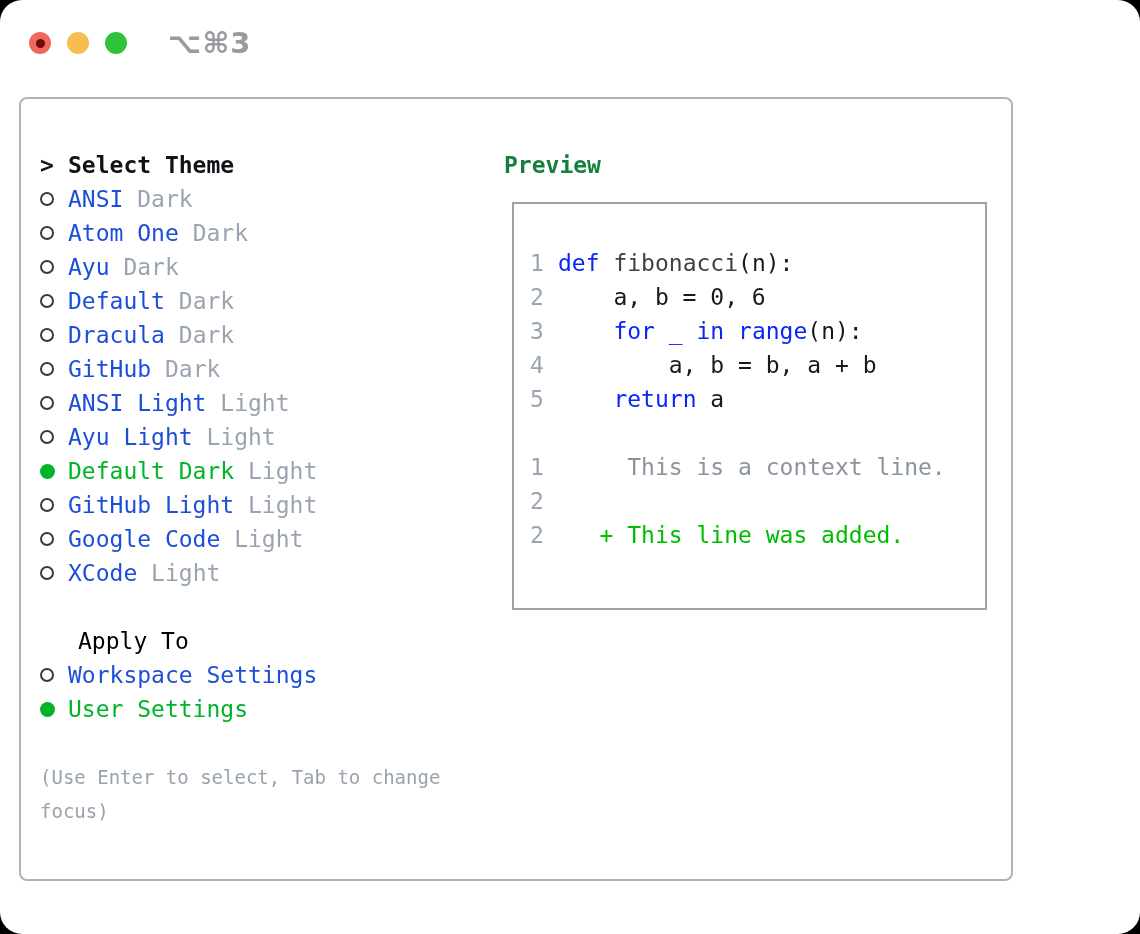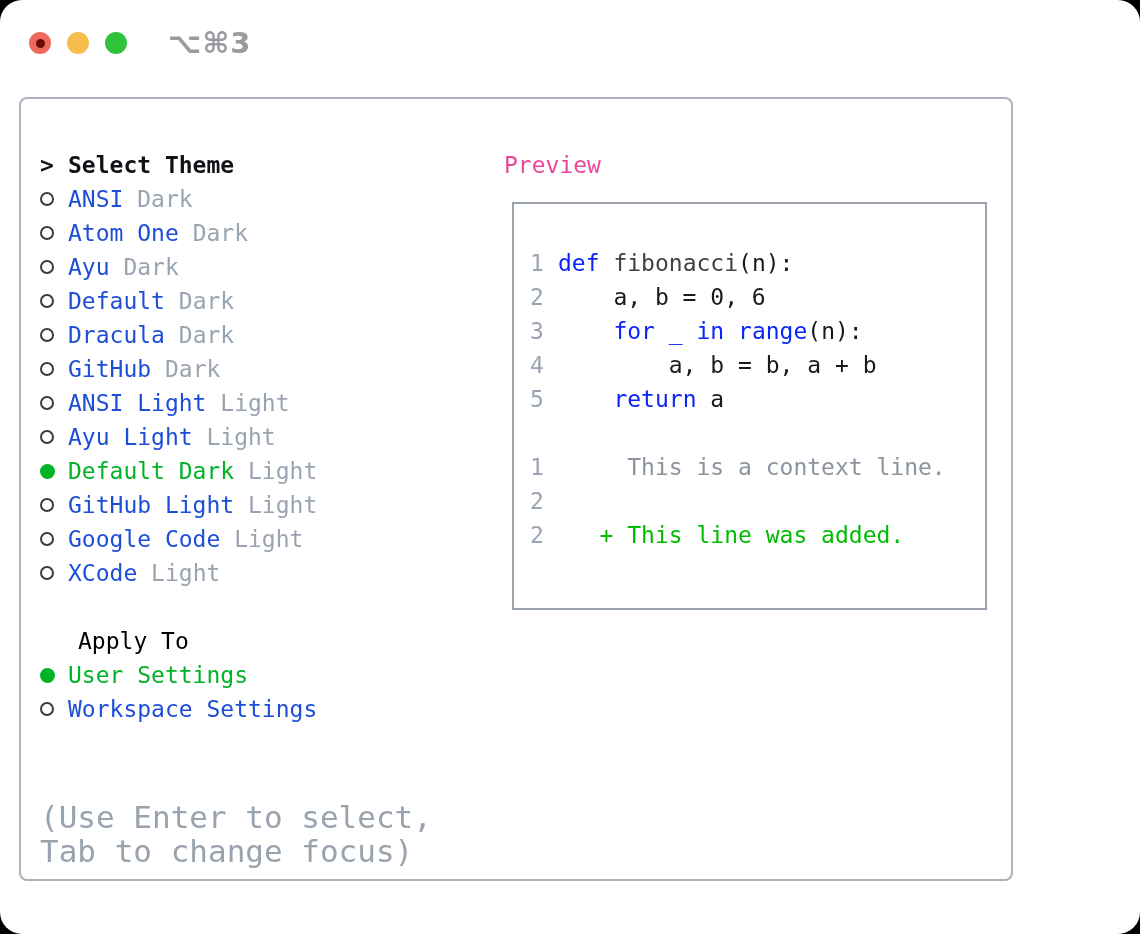--- a/index.html
+++ b/index.html
@@ -38,24 +38,24 @@
   .row{display:flex;align-items:center;height:34px;font-size:23px;white-space:pre;}
   .prefix{display:inline-flex;width:28px;align-items:center;flex:none;}
   .caret{font-weight:700;color:#101418;}
   .bullet{width:14px;height:14px;border-radius:50%;box-sizing:border-box;
           border:2px solid #363c43;background:transparent;}
   .bullet.filled{border:none;background:var(--accent,#00b327);width:15px;height:15px;}
   .name{color:#1d4ed8;}
   .name.header{font-weight:700;color:#0f1216;}
   .name.selected{color:var(--accent,#00b327);}
   .variant{color:#9aa4b1;}
-  .hint{color:#99a3ae;font-size:31px;line-height:34px;width:420px;white-space:normal;margin-top:40px;}
+  .hint{color:#99a3ae;font-size:19px;line-height:34px;width:420px;white-space:normal;}
   
   .preview-title{position:absolute;left:483px;top:49px;height:34px;display:flex;align-items:center;
-                 font-size:23px;font-weight:400;color:#ec4899;}
+                 font-size:23px;font-weight:700;color:#15803d;}
   .preview-box{
     position:absolute;left:491px;top:103px;
     width:475px;height:408px;
     border:2px solid #9aa3ae;box-sizing:border-box;
     padding:42px 0 0 16px;background:#fff;overflow:hidden;
   }
   .code-row{display:flex;height:34px;align-items:center;font-size:23px;white-space:pre;}
   .lnum{display:inline-block;width:28px;flex:none;color:#9aa4b2;}
 </style>
 </head>
@@ -92,22 +92,22 @@
           <div class="row"><span class="prefix"><span class="bullet"></span></span><span class="name">GitHub Light</span><span class="variant"> Light</span></div>
           <div class="row"><span class="prefix"><span class="bullet"></span></span><span class="name">Google Code</span><span class="variant"> Light</span></div>
           <div class="row"><span class="prefix"><span class="bullet"></span></span><span class="name">XCode</span><span class="variant"> Light</span></div>
         </div>
       <div class="row"></div>
       <div class="row">
         <span class="prefix"></span>
         <span class="name" style="color:#000000;margin-left:10px;">Apply To</span>
       </div>
       <div id="apply-list">
+          <div class="row"><span class="prefix"><span class="bullet"></span></span><span class="name">Workspace Settings</span></div>
           <div class="row"><span class="prefix"><span class="bullet filled"></span></span><span class="name selected">User Settings</span></div>
-          <div class="row"><span class="prefix"><span class="bullet"></span></span><span class="name">Workspace Settings</span></div>
         </div>
       <div class="row"></div>
       <div class="hint">(Use Enter to select, Tab to change focus)</div>
     </div>
 
     <div class="preview-title">Preview</div>
 
     <div class="preview-box" id="preview-box">
         <div class="code-row"><span class="lnum" style="color: rgb(154, 164, 178);">1</span><span style="color: rgb(11, 36, 251);">def</span><span style="color: rgb(23, 25, 29);"> </span><span style="color: #404040;">fibonacci</span><span style="color: rgb(23, 25, 29);">(n):</span></div>
         <div class="code-row"><span class="lnum" style="color: rgb(154, 164, 178);">2</span><span style="color: rgb(23, 25, 29);">    a, b = 0, 6</span></div>

